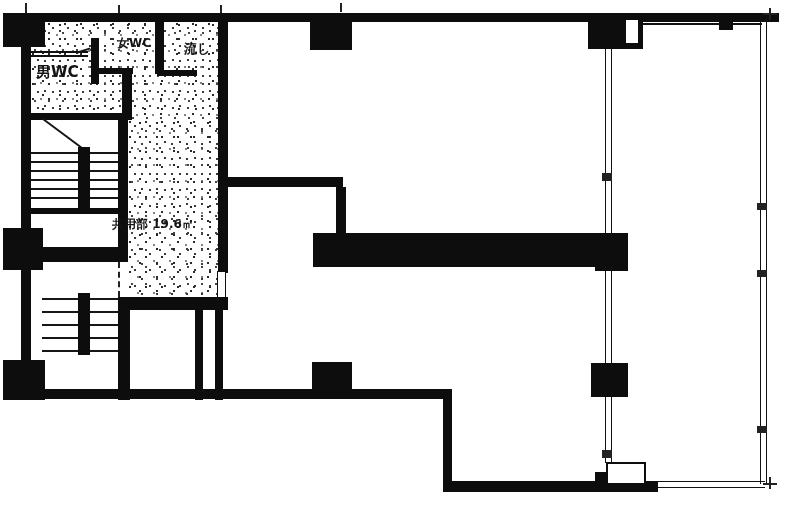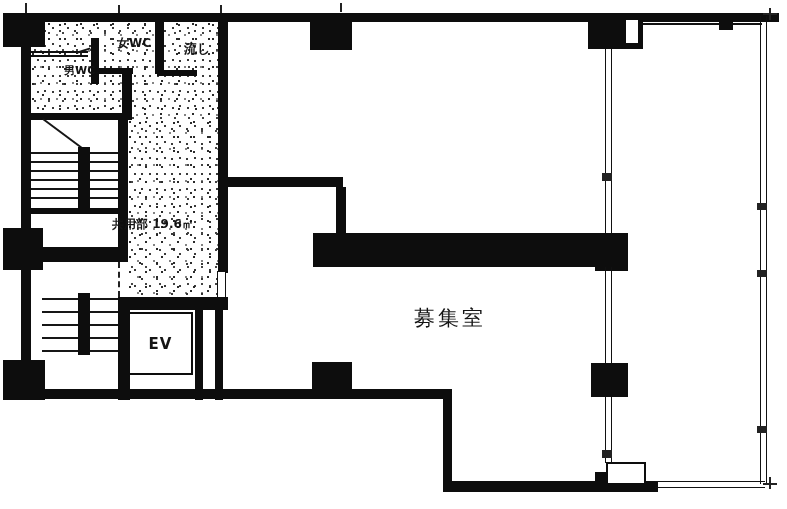--- a/index.html
+++ b/index.html
@@ -94,23 +94,20 @@
   <div class="tread" style="left:42px;top:311px;width:76px;"></div>
   <div class="tread" style="left:42px;top:324px;width:76px;"></div>
   <div class="tread" style="left:42px;top:337px;width:76px;"></div>
   <div class="tread" style="left:42px;top:350px;width:76px;"></div>
   <div class="wall" style="left:78px;top:293px;width:12px;height:62px;"></div>
 
   <div class="wall" style="left:118px;top:297px;width:110px;height:13px;"></div>
   <div class="wall" style="left:118px;top:310px;width:12px;height:90px;"></div>
   <div class="wall" style="left:195px;top:310px;width:8px;height:90px;"></div>
   <div class="wall" style="left:215px;top:308px;width:8px;height:92px;"></div>
-  <div class="box-outline" style="left:128px;top:312px;width:61px;height:59px;display:flex;align-items:center;justify-content:center;">
-    <span class="lbl" style="position:static;font-size:15px;font-weight:bold;letter-spacing:1px;">EV</span>
-  </div>
 
   <div class="dbl-v" style="left:605px;top:49px;width:5px;height:184px;"></div>
   <div class="dbl-v" style="left:605px;top:267px;width:5px;height:96px;"></div>
   <div class="dbl-v" style="left:605px;top:397px;width:5px;height:66px;"></div>
   <div class="dbl-v" style="left:760px;top:16px;width:5px;height:468px;"></div>
   <div class="dbl-h" style="left:655px;top:481px;width:110px;height:5px;"></div>
 
   <div class="tick" style="left:602px;top:173px;width:10px;height:8px;"></div>
   <div class="tick" style="left:602px;top:450px;width:10px;height:8px;"></div>
   <div class="tick" style="left:757px;top:203px;width:10px;height:7px;"></div>
@@ -123,18 +120,17 @@
   <div class="tick" style="left:25px;top:3px;width:2px;height:10px;"></div>
   <div class="tick" style="left:118px;top:5px;width:2px;height:8px;"></div>
   <div class="tick" style="left:220px;top:5px;width:2px;height:8px;"></div>
   <div class="tick" style="left:340px;top:3px;width:2px;height:9px;"></div>
   <div class="tick" style="left:769px;top:8px;width:2px;height:12px;"></div>
   <div class="tick" style="left:763px;top:13px;width:14px;height:2px;"></div>
   <div class="tick" style="left:769px;top:477px;width:2px;height:12px;"></div>
   <div class="tick" style="left:763px;top:483px;width:14px;height:2px;"></div>
 
   <div class="lbl" style="left:117px;top:35px;font-size:12px;font-weight:bold;">女WC</div>
-  <div class="lbl" style="left:64px;top:63px;font-size:11px;font-weight:bold;text-align:right;">男WC</div>
+  <div class="lbl" style="left:36px;top:63px;font-size:15px;font-weight:bold;text-align:right;">男WC</div>
   <div class="lbl" style="left:178px;top:40px;font-size:13px;font-weight:bold;margin-left:6px;">流し</div>
   <div class="lbl" style="left:112px;top:216px;font-size:12px;font-weight:bold;">共用部  19.6㎡</div>
-  <div class="lbl" style="left:414px;top:304px;font-size:21px;letter-spacing:3px;">募集室</div>
 
 </div>
 
 </body></html>

